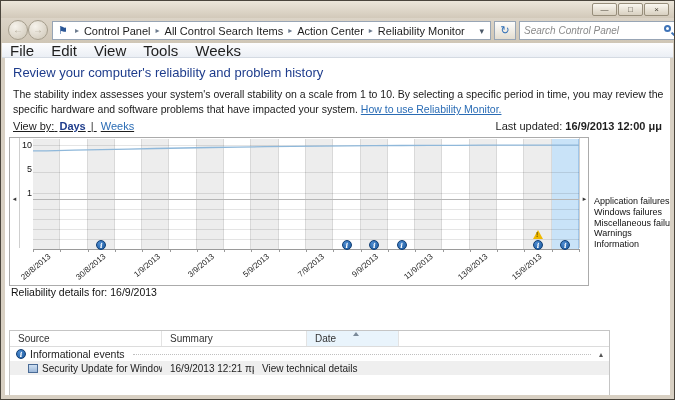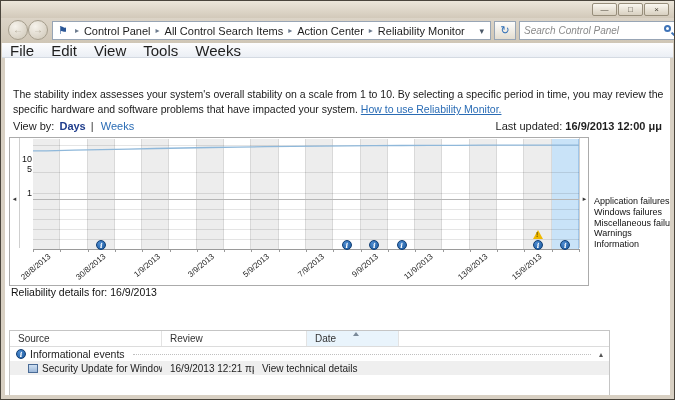--- a/index.html
+++ b/index.html
@@ -46,21 +46,21 @@
   .menu-item { font-size:15px; color:#1e1e1e; }
 
   
   .content { position:absolute; top:57px; left:4px; right:4px; bottom:4px; background:#fff; overflow:hidden; }
 
   .page-title { position:absolute; left:8px; top:7px; font-size:13px; color:#1e3c8c; }
   .page-desc { position:absolute; left:8px; top:29px; width:652px; font-size:10.5px; line-height:1.45; color:#1a1a1a; }
   a.lnk { color:#2a6cb5; text-decoration:underline; cursor:pointer; }
 
   .viewby-row { position:absolute; left:8px; top:62px; right:8px; font-size:11px; }
-  .viewby-left { float:left; }
+  .viewby-left { float:left;text-decoration:underline; }
   .view-days { color:#1e3c8c; font-weight:bold; margin:0 2px; cursor:pointer; }
   .view-sep { color:#333; }
   .view-weeks { color:#2a6cb5; margin-left:4px; cursor:pointer; }
   .lastupd { float:right; }
   .lastupd b { font-weight:bold; }
 
   
   .chart { position:absolute; left:4px; top:79px; width:580px; height:149px; border:1px solid #ababab; background:#fff; }
   .scroll-strip-l { position:absolute; left:0; top:0; width:10px; height:110px; border-right:1px solid #cfcfcf; }
   .scroll-strip-r { position:absolute; left:569px; top:0; width:10px; height:110px; border-left:1px solid #cfcfcf; }
@@ -160,20 +160,21 @@
   <div class="menubar">
     <span class="menu-item">File</span>
     <span class="menu-item">Edit</span>
     <span class="menu-item">View</span>
     <span class="menu-item">Tools</span>
     <span class="menu-item">Weeks</span>
   </div>
 
   <div class="content">
 
+    <div class="page-title">Review your computer's reliability and problem history</div>
 
     <div class="page-desc">
       <span>The stability index assesses your system's overall stability on a scale from 1 to 10. By selecting a specific period in time, you may review the specific hardware and software problems that have impacted your system. </span><a class="lnk">How to use Reliability Monitor.</a>
     </div>
 
     <div class="viewby-row">
       <span class="viewby-left">
         <span>View by:</span>
         <span class="view-days">Days</span>
         <span class="view-sep">|</span>
@@ -181,21 +182,21 @@
       </span>
       <span class="lastupd">
         <span>Last updated: </span><b>16/9/2013 12:00 μμ</b>
       </span>
     </div>
 
     <div class="chart" id="chart">
       <div class="scroll-strip-l">
         <div class="scroll-arrow">◄</div>
       </div>
-      <div class="ylab" style="left:10px; top:16px;">10</div>
+      <div class="ylab" style="left:10px; top:2px;">10</div>
       <div class="ylab" style="left:10px; top:26px;">5</div>
       <div class="ylab" style="left:10px; top:50px;">1</div>
       <div class="plot" id="plot">
           <div class="day-col shade" style="left: 0px; width: 27.3px;"></div>
           <div class="day-col" style="left: 27.3px; width: 27.3px;"></div>
           <div class="day-col shade" style="left: 54.6px; width: 27.3px;"></div>
           <div class="day-col" style="left: 81.9px; width: 27.3px;"></div>
           <div class="day-col shade" style="left: 109.2px; width: 27.3px;"></div>
           <div class="day-col" style="left: 136.5px; width: 27.3px;"></div>
           <div class="day-col shade" style="left: 163.8px; width: 27.3px;"></div>
@@ -297,21 +298,21 @@
         <div class="legend-row">Miscellaneous failures</div>
         <div class="legend-row">Warnings</div>
         <div class="legend-row">Information</div>
       </div>
 
     <div class="details-title">Reliability details for: 16/9/2013</div>
 
     <div class="details-box">
       <div class="dt-header">
         <div class="dt-h c0">Source</div>
-        <div class="dt-h c1">Review</div>
+        <div class="dt-h c1">Summary</div>
         <div class="dt-h c2 sorted"><span>Date</span><span class="sort-arrow"></span></div>
         <div class="dt-h c4"></div>
       </div>
       <div class="group-row">
         <span class="group-info">i</span>
         <span class="group-label">Informational events</span>
         <span class="group-rule"></span>
         <span class="group-collapse">▴</span>
       </div>
       <div class="data-row">

